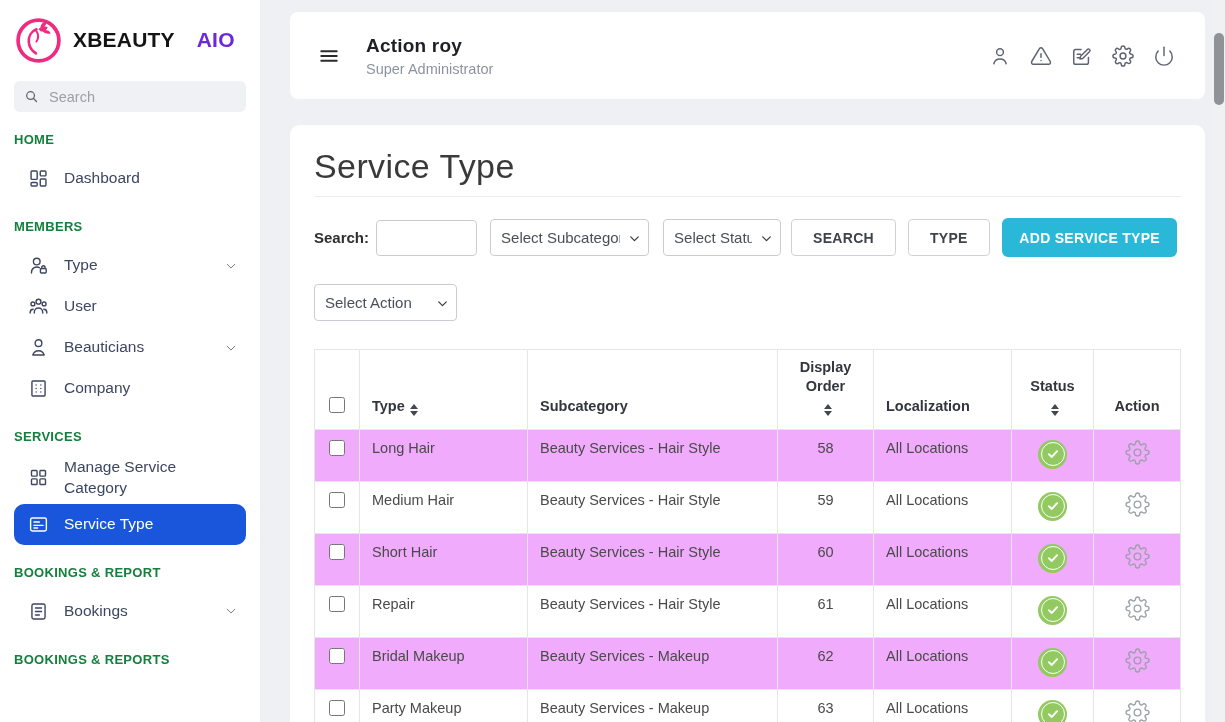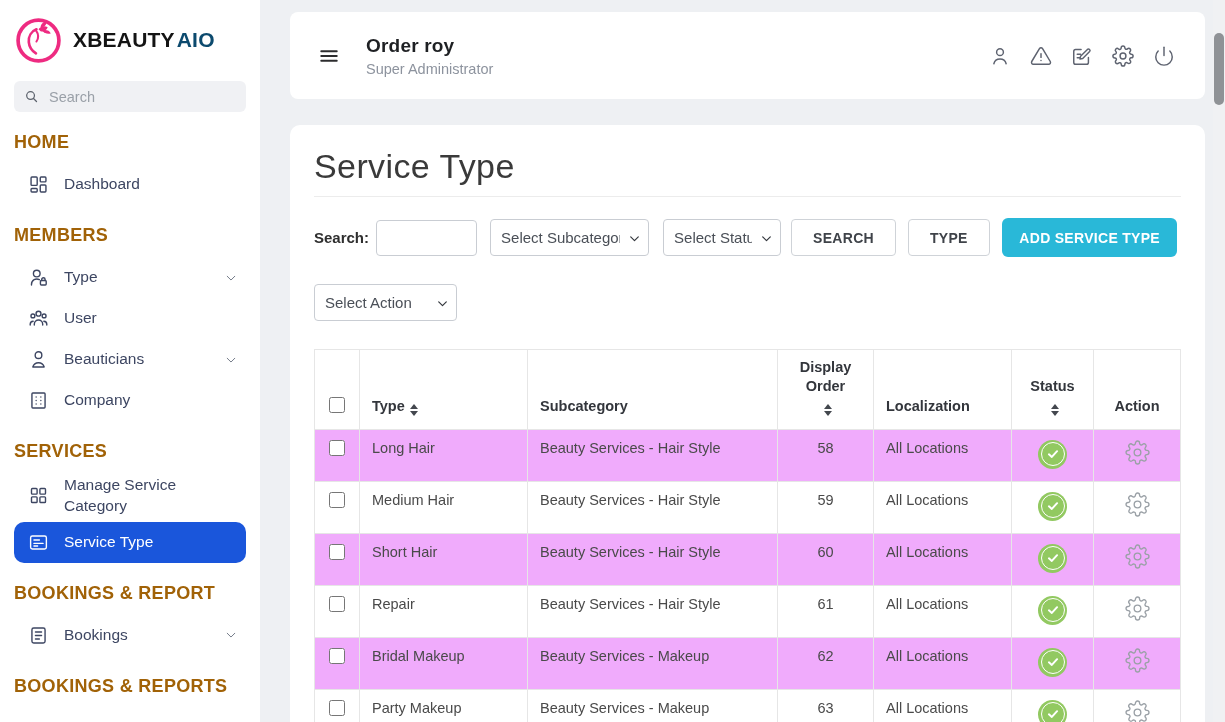--- a/index.html
+++ b/index.html
@@ -8,29 +8,29 @@
     width:1225px; height:722px; position:relative; overflow:hidden;
     background:#eef0f3; font-family:"Liberation Sans","DejaVu Sans",sans-serif;
     -webkit-font-smoothing:antialiased;
   }
   svg { display:block; }
 
   
   .sidebar { position:absolute; left:0; top:0; width:260px; height:722px; background:#fff; z-index:3; }
   .brand { display:flex; align-items:center; gap:10px; padding:15px 10px 0 14px; }
   .brand-text { font-size:21px; font-weight:800; color:#141414; letter-spacing:.2px; white-space:nowrap; }
-  .brand-text .accent { color:#0c4a6e; margin-left:2px; }
+  .brand-text .accent { color:#6d28d9; margin-left:22px; }
   .side-search { margin:17px 14px 0; height:31px; background:#f0f1f4; border-radius:6px;
     display:flex; align-items:center; padding:0 10px; gap:8px; }
   .side-search svg { width:15px; height:15px; stroke:#5c626c; }
   .side-search input { border:0; background:transparent; outline:none; width:100%;
     font-size:14.5px; color:#333; font-family:inherit; }
   .side-search input::placeholder { color:#9aa0a8; }
   #side-nav { padding:0 14px; }
-  .nav-section { margin:20px 0 11px; font-size:18px; font-weight:bold; color:#a16207; letter-spacing:.3px; }
+  .nav-section { margin:20px 0 11px; font-size:13px; font-weight:bold; color:#15803d; letter-spacing:.3px; }
   .nav-item { display:flex; align-items:center; min-height:41px; padding:2px 8px 2px 14px;
     color:#3d4662; font-size:15.5px; border-radius:10px; cursor:pointer; gap:15px; }
   .nav-item .icn svg { width:21px; height:21px; stroke:currentColor; fill:none;
     stroke-width:1.6; stroke-linecap:round; stroke-linejoin:round; }
   .nav-label { max-width:150px; line-height:1.35; }
   .nav-item .chev { margin-left:auto; color:#6b7280; }
   .nav-item .chev svg { width:14px; height:14px; }
   .nav-item.active { background:#1a56db; color:#fff; margin:3px 0; }
 
   
@@ -240,21 +240,21 @@
   <button class="hamburger">
     <span>
       <svg viewBox="0 0 24 24">
           <line x1="3.5" y1="6.8" x2="20.5" y2="6.8"></line>
           <line x1="3.5" y1="12" x2="20.5" y2="12"></line>
           <line x1="3.5" y1="17.2" x2="20.5" y2="17.2"></line>
         </svg>
     </span>
   </button>
   <div class="user-block">
-    <div class="user-name">Order roy</div>
+    <div class="user-name">Action roy</div>
     <div class="user-role">Super Administrator</div>
   </div>
   <div class="topbar-icons" id="topbar-icons">
       <button class="tb-btn"><span class="icn"><svg viewBox="0 0 24 24" fill="none" stroke="currentColor" stroke-width="1.6" stroke-linecap="round" stroke-linejoin="round">
             <circle cx="12" cy="7.8" r="3.7"></circle>
             <path d="M5.3 20.5c.8-3.3 3.5-5.2 6.7-5.2s5.9 1.9 6.7 5.2"></path>
           </svg></span></button>
       <button class="tb-btn"><span class="icn"><svg viewBox="0 0 24 24" fill="none" stroke="currentColor" stroke-width="1.6" stroke-linecap="round" stroke-linejoin="round">
             <path d="M10.3 3.9 1.9 18a2 2 0 0 0 1.7 3h16.8a2 2 0 0 0 1.7-3L13.7 3.9a2 2 0 0 0-3.4 0Z"></path>
             <line x1="12" y1="9.5" x2="12" y2="13.5"></line>

